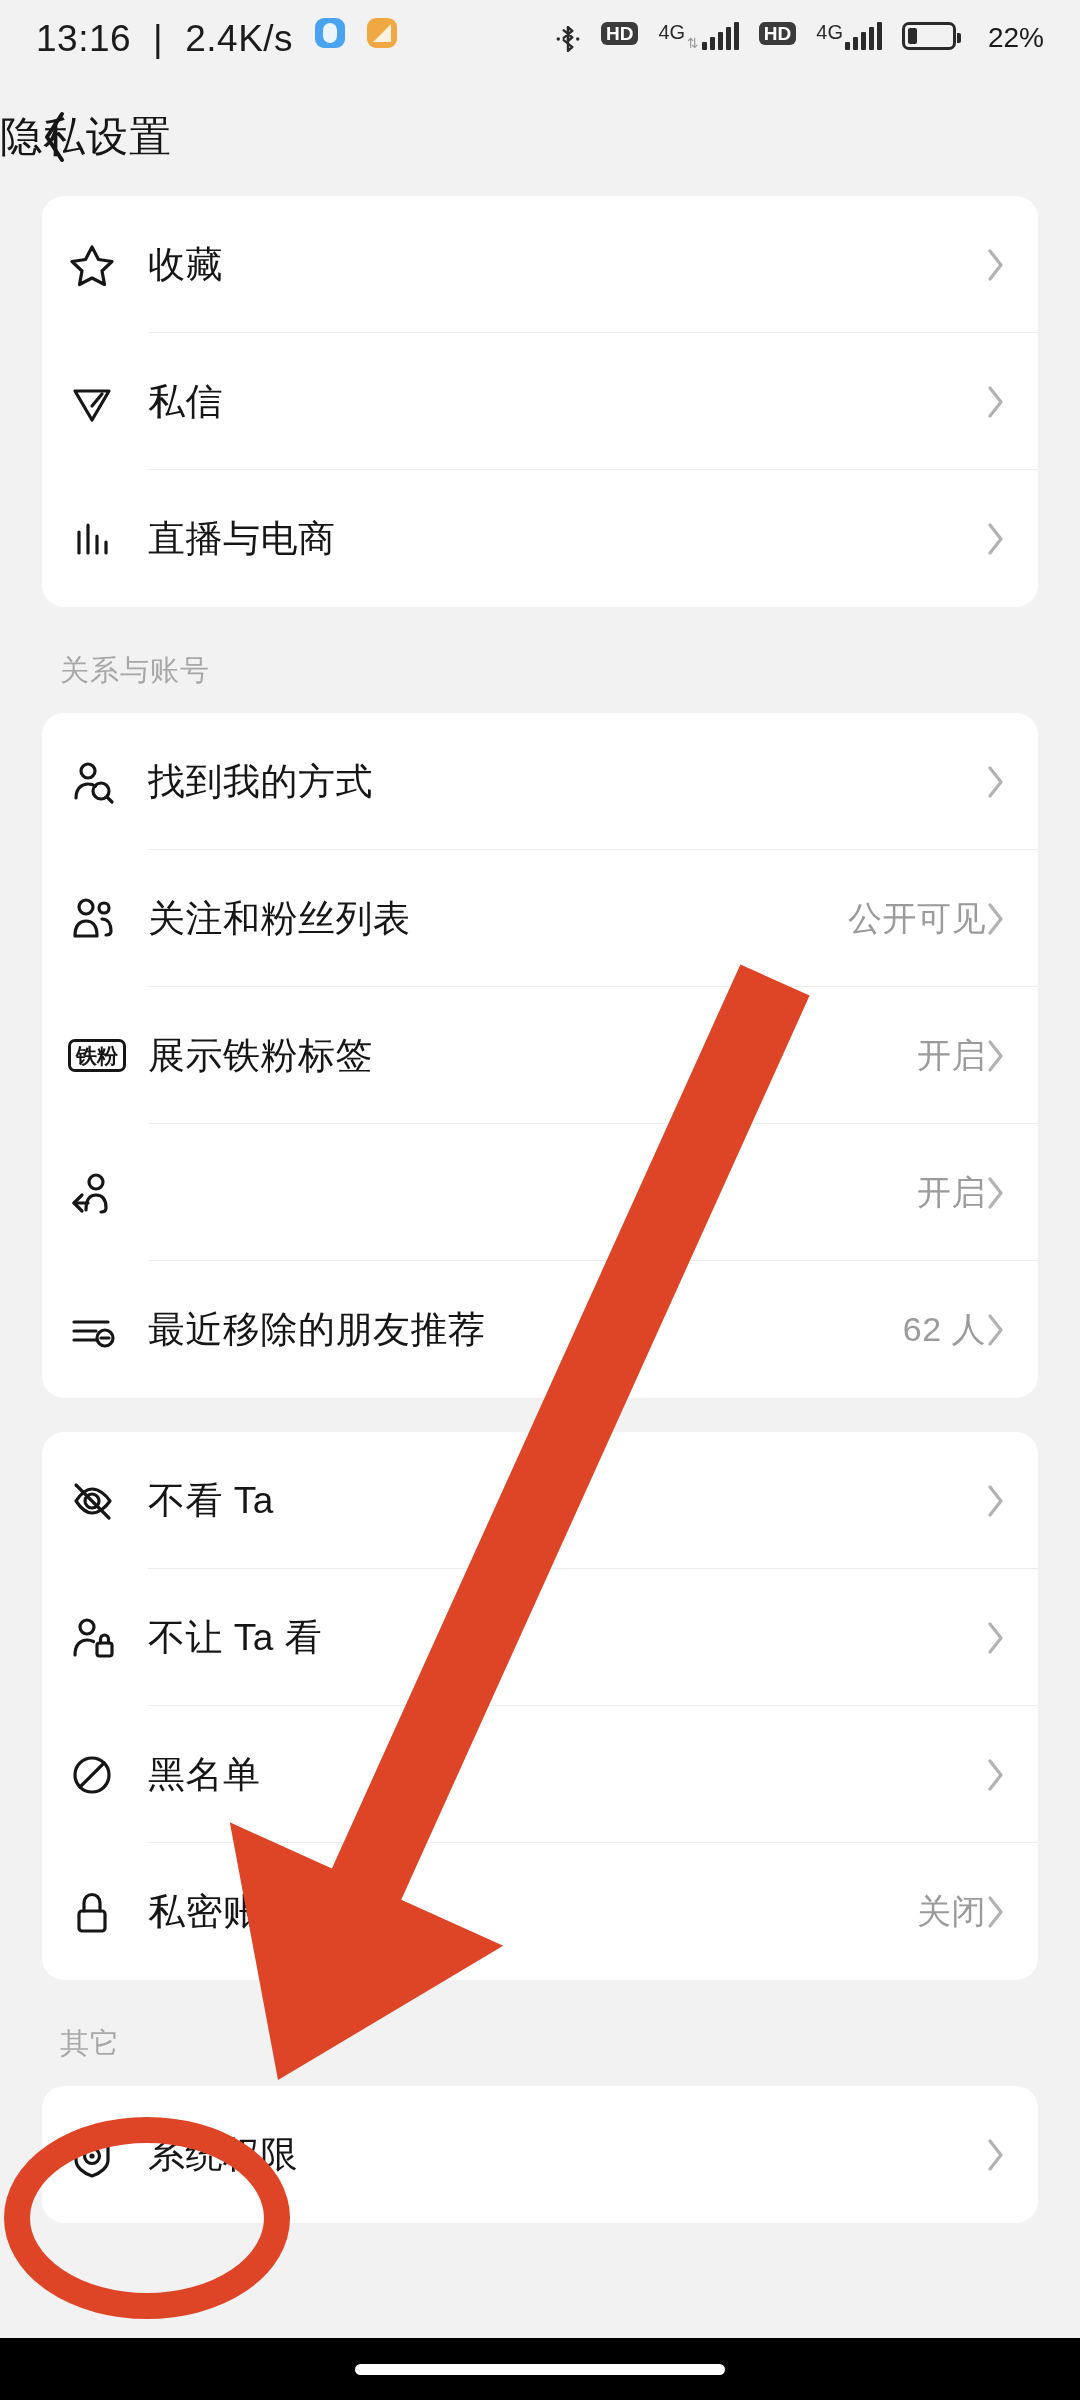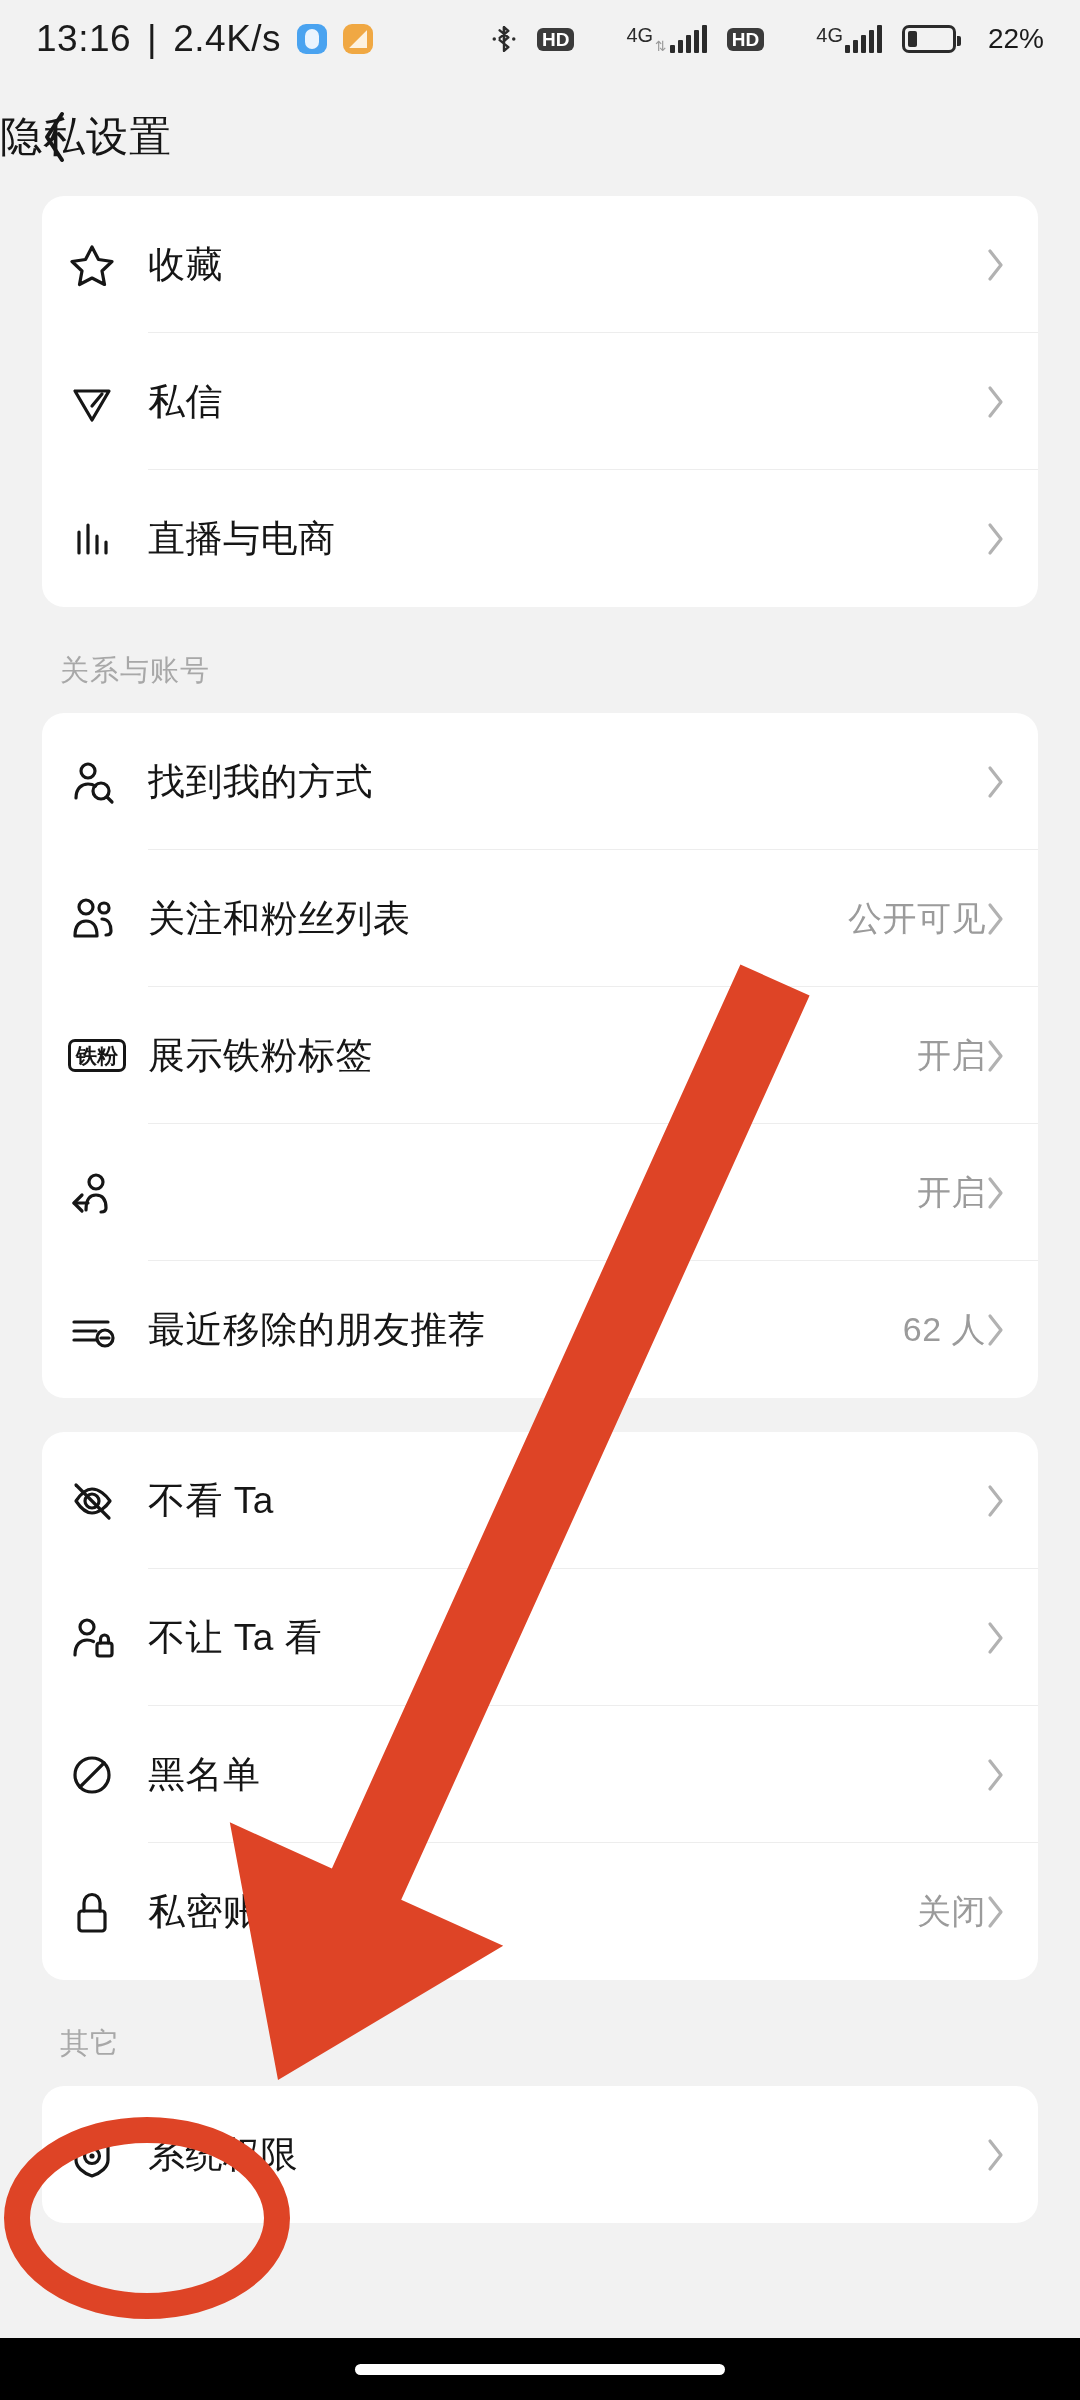--- a/index.html
+++ b/index.html
@@ -10,34 +10,34 @@
     position:relative;
     overflow:hidden;
   }
   .phone { width:1080px; height:2400px; position:relative; background:#f2f2f2; }
 
   
   .statusbar{
     height:78px; display:flex; align-items:center;
     padding:0 36px; position:relative; z-index:2;
   }
-  .sb-left{ display:flex; align-items:center; gap:16px; }
+  .sb-left{ display:flex; align-items:flex-start; gap:22px; }
   .sb-time{ font-size:37px; color:#1b1b1b; letter-spacing:.5px; white-space:nowrap;}
   .sb-appicon{ width:30px; height:30px; border-radius:9px; display:inline-block; position:relative;}
   .sb-appicon.blue{ background:#4aa3f0; }
   .sb-appicon.blue::after{content:"";position:absolute;left:8px;top:5px;width:14px;height:20px;border-radius:7px;background:#eaf4fe;}
   .sb-appicon.orange{ background:#f0a843; }
   .sb-appicon.orange::after{content:"";position:absolute;left:6px;top:6px;width:18px;height:18px;background:#fdf2df;clip-path:polygon(100% 0,100% 100%,0 100%);}
-  .sb-right{ margin-left:auto; display:flex; align-items:center; gap:20px; }
+  .sb-right{ margin-left:auto; display:flex; align-items:flex-start; gap:20px; }
   .ico-bt{ width:26px;height:34px; }
   .hd-badge{
     background:#3b3b3b;color:#fff;border-radius:6px;
     font-size:19px;font-weight:bold;padding:2px 5px;line-height:1;letter-spacing:0;
   }
-  .sig-group{display:flex;align-items:flex-end;gap:2px;margin-left:32px;}
+  .sig-group{display:flex;align-items:flex-end;gap:2px;}
   .sig-label{font-size:20px;color:#2b2b2b;align-self:flex-start;line-height:1;margin-bottom:2px;}
   .bars{display:flex;align-items:flex-end;gap:3px;height:28px;}
   .bars i{display:block;width:5px;background:#2b2b2b;border-radius:1px;}
   .bars i:nth-child(1){height:8px;}
   .bars i:nth-child(2){height:13px;}
   .bars i:nth-child(3){height:18px;}
   .bars i:nth-child(4){height:23px;}
   .bars i:nth-child(5){height:28px;}
   .updown{font-size:14px;color:#9a9a9a;line-height:1;margin-right:1px;align-self:flex-end;}
   .battery{ width:54px;height:28px;border:3px solid #2b2b2b;border-radius:7px;position:relative;display:flex;align-items:center;}

